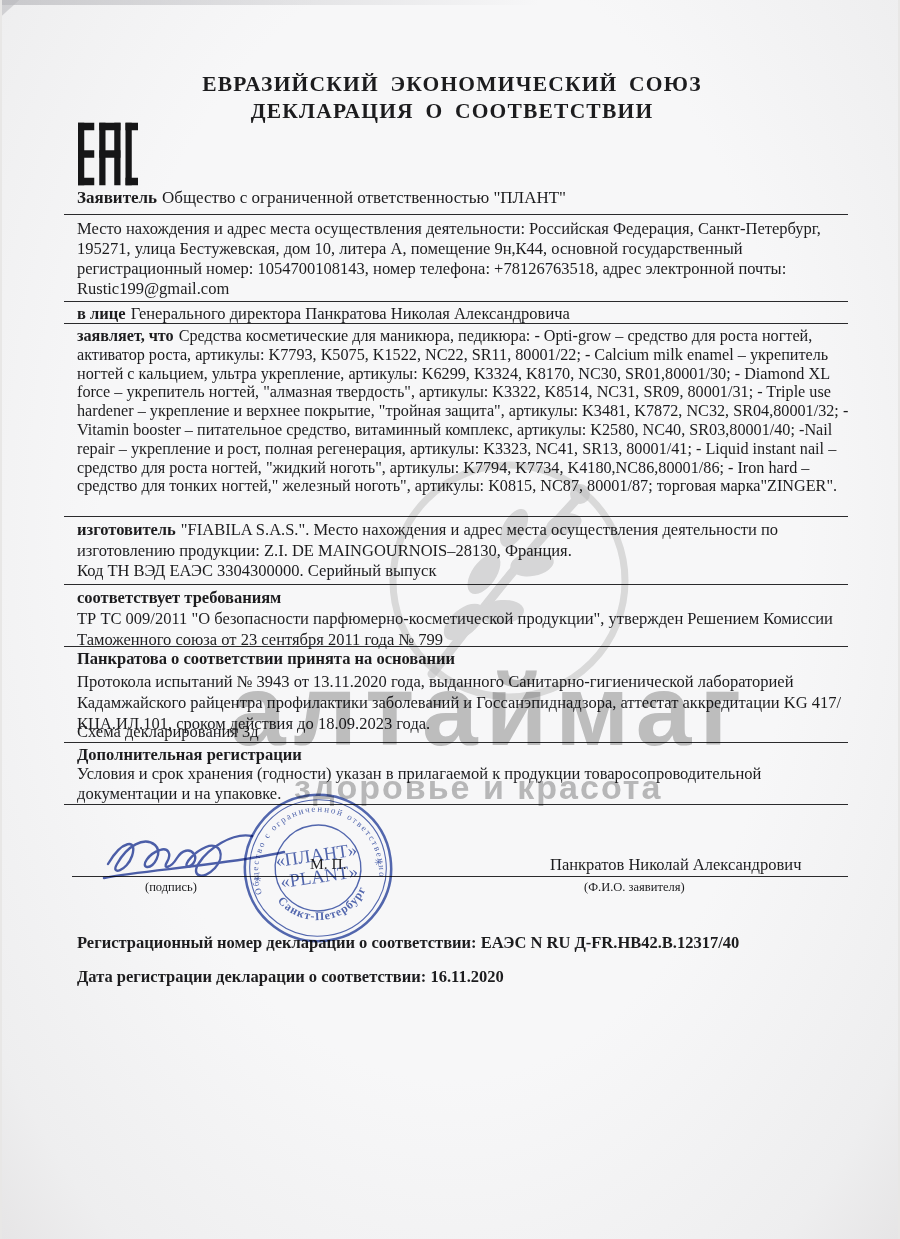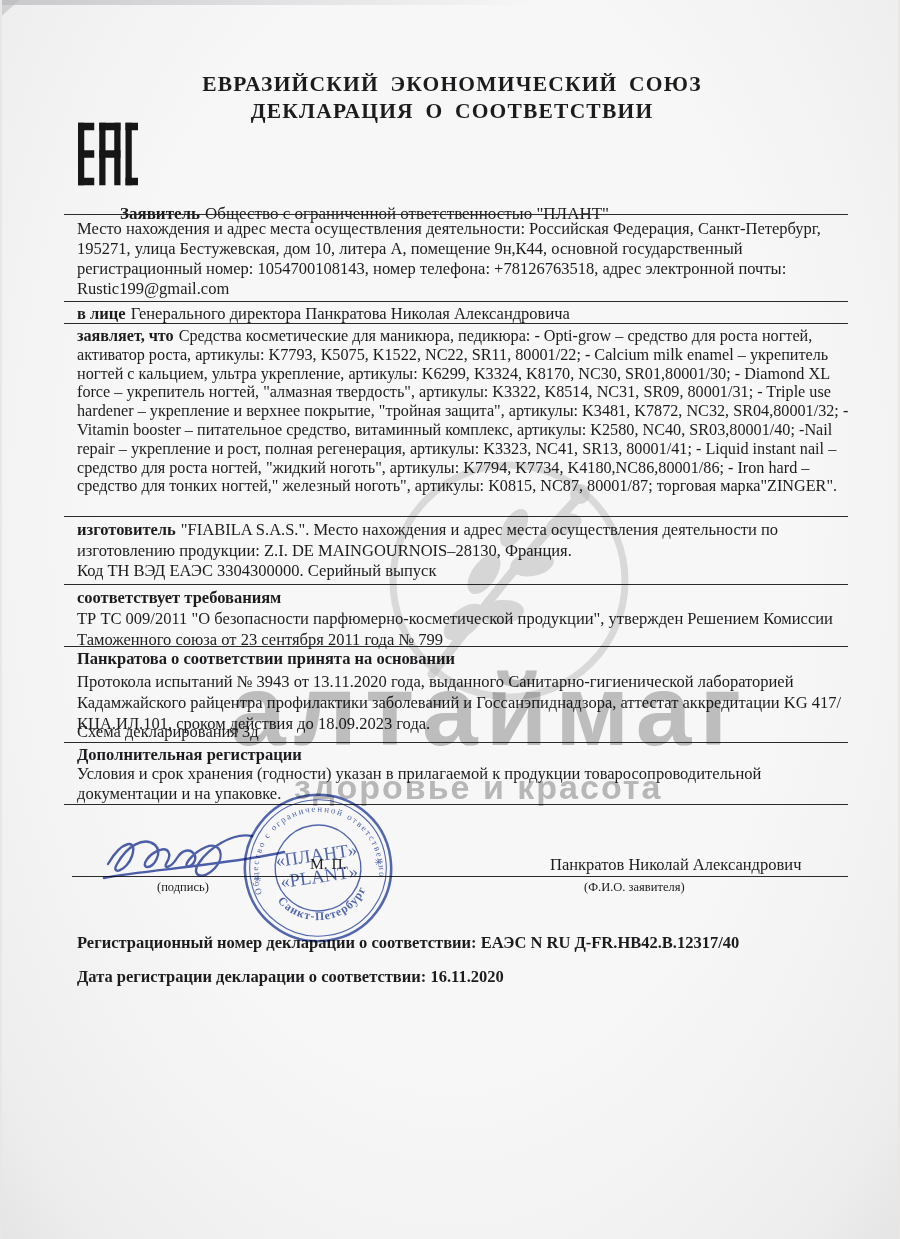--- a/index.html
+++ b/index.html
@@ -56,21 +56,21 @@
       <rect x="34" y="0" width="10" height="100"></rect>
         <rect x="58" y="0" width="10" height="100"></rect>
       <rect x="34" y="0" width="34" height="12"></rect>
         <rect x="34" y="44" width="34" height="12"></rect>
       <rect x="76" y="0" width="10" height="100"></rect>
         <rect x="76" y="0" width="20" height="12"></rect>
       <rect x="76" y="88" width="20" height="12"></rect>
     </g>
   </svg>
 
-  <div class="abs t" style="top:204px;font-size:17px;margin-left:43px;">
+  <div class="abs t" style="top:188px;font-size:17px;">
     <span class="lbl">Заявитель</span><span>Общество с ограниченной ответственностью "ПЛАНТ"</span>
   </div>
   <div class="abs rule" style="top:214px;"></div>
 
   <div class="abs t" style="top:219px;">Место нахождения и адрес места осуществления деятельности: Российская Федерация, Санкт-Петербург, 195271, улица Бестужевская, дом 10, литера А, помещение 9н,К44, основной государственный регистрационный номер: 1054700108143, номер телефона: +78126763518, адрес электронной почты: Rustic199@gmail.com</div>
   <div class="abs rule" style="top:301px;"></div>
 
   <div class="abs t" style="top:304px;">
     <span class="lbl">в лице</span><span>Генерального директора Панкратова Николая Александровича</span>
   </div>
@@ -95,21 +95,21 @@
   <div class="abs t lh21" style="top:671px;">Протокола испытаний № 3943 от 13.11.2020 года, выданного Санитарно-гигиенической лабораторией Кадамжайского райцентра профилактики  заболеваний и Госсанэпиднадзора, аттестат аккредитации KG 417/КЦА.ИЛ.101,  сроком действия до 18.09.2023 года.</div>
   <div class="abs t" style="top:722px;">Схема декларирования 3д</div>
   <div class="abs rule" style="top:742px;"></div>
 
   <div class="abs t bold" style="top:745px;">Дополнительная регистрации</div>
   <div class="abs t" style="top:764px;line-height:19.5px;">Условия и срок хранения (годности) указан  в прилагаемой к продукции товаросопроводительной документации  и на упаковке.</div>
   <div class="abs rule" style="top:804px;"></div>
 
 
   <div class="abs rule" style="top:876px;left:70px;width:776px;"></div>
-  <div class="abs cap" style="left:155px;top:880px;text-align:center;">(подпись)</div>
+  <div class="abs cap" style="left:143px;top:880px;text-align:center;">(подпись)</div>
   <div class="abs t" style="left:548px;top:855px;width:320px;">Панкратов Николай Александрович</div>
   <div class="abs cap" style="left:582px;top:880px;">(Ф.И.О. заявителя)</div>
   <div class="abs mp">М. П.</div>
 
   <svg class="abs ink" style="left:98px;top:824px;" width="190" height="64" viewBox="0 0 190 64">
     <g fill="none" stroke="#3f54a6" stroke-width="2.4" stroke-linecap="round" opacity="0.92">
       <path d="M 8,40 C 22,16 38,14 32,32 C 27,47 10,52 17,40 C 27,22 44,12 55,21 C 63,28 54,44 47,43 C 41,42 48,30 60,26 C 68,23 72,30 67,38 C 62,46 71,44 77,34 C 82,26 90,24 94,30 C 98,36 91,44 87,42 C 84,40 94,28 106,23 C 120,17 126,32 115,44 C 103,57 90,52 99,39 C 108,25 132,8 152,12"></path>
       <path d="M 4,54 C 45,46 120,42 184,28"></path>
     </g>
   </svg>

